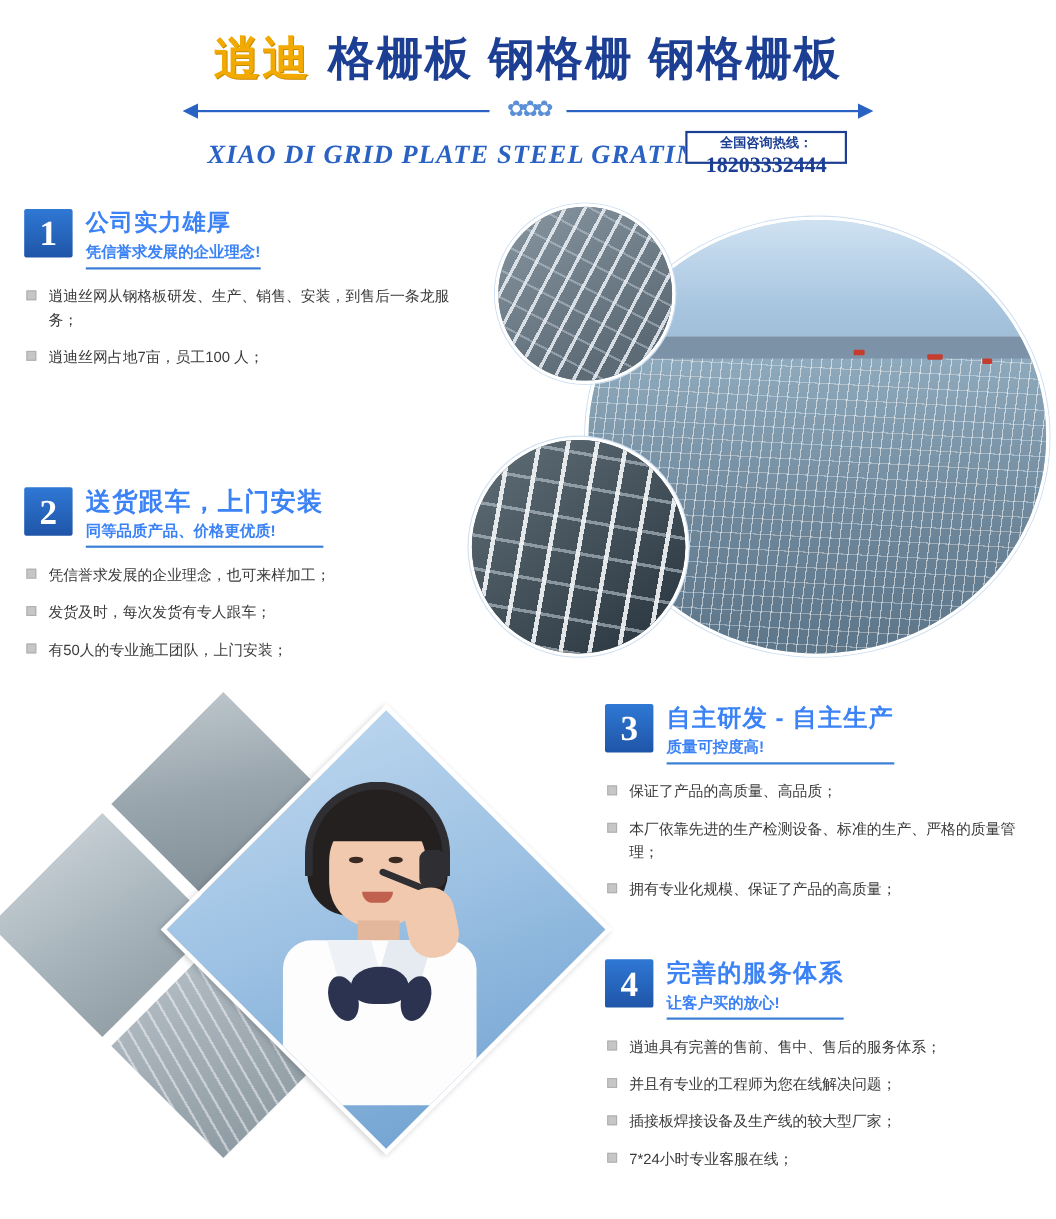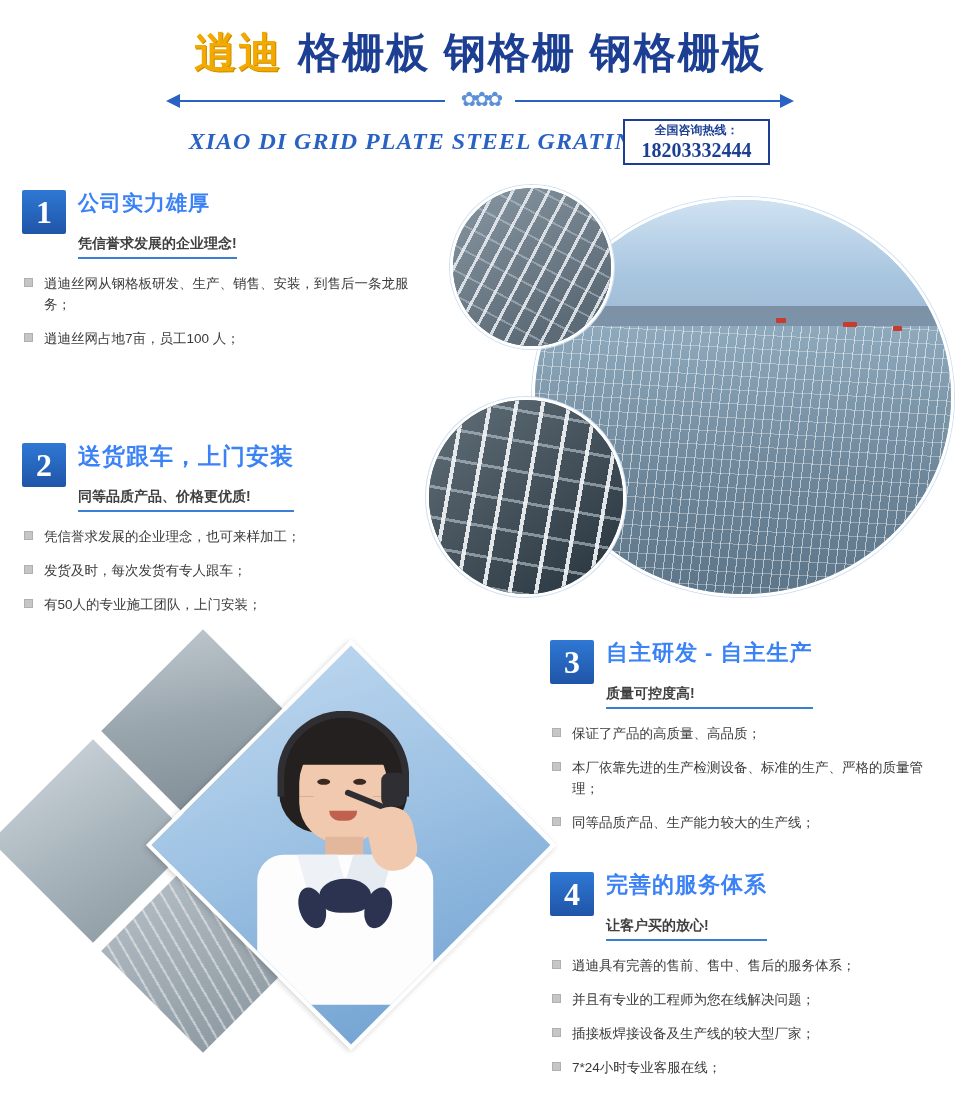--- a/index.html
+++ b/index.html
@@ -90,21 +90,21 @@
     font-size: 24px;
     letter-spacing: 1px;
     line-height: 44px;
     padding-right: 120px;
   }
   .hotline-box {
     position: absolute;
     right: 190px;
     top: 0px;
     width: 147px;
-    height: 46px;
+    height: 30px;
     border: 2px solid #1c3f94;
     background: #ffffff;
     text-align: center;
     padding-top: 2px;
   }
   .hotline-label {
     font-size: 12px;
     color: #1c3f94;
     font-weight: bold;
     line-height: 15px;
@@ -138,25 +138,25 @@
   }
   .head-text { padding-top: 0px; }
   .head-title {
     color: #3b82f6;
     font-size: 22px;
     font-weight: bold;
     line-height: 26px;
     letter-spacing: 1px;
   }
   .head-sub {
-    color: #404040;
+    color: #3b82f6;
     font-size: 14px;
     font-weight: bold;
     line-height: 22px;
-    margin-top: 16px;
+    margin-top: 2px;
     border-bottom: none;
   }
   .head-underline {
     height: 2px;
     background: #3a7fd5;
     margin-top: 3px;
     width: 100%;
   }
   .bullets {
     list-style: none;
@@ -459,21 +459,21 @@
     <div class="num-badge">3</div>
     <div class="head-text">
       <div class="head-title">自主研发 - 自主生产</div>
       <div class="head-sub">质量可控度高!</div>
       <div class="head-underline"></div>
     </div>
   </div>
   <ul class="bullets">
     <li><span class="sq"></span><span>保证了产品的高质量、高品质；</span></li>
     <li><span class="sq"></span><span>本厂依靠先进的生产检测设备、标准的生产、严格的质量管理；</span></li>
-    <li><span class="sq"></span><span>同等品质产品、生产能力较大的生产线；</span></li>
+    <li><span class="sq"></span><span>拥有专业化规模、保证了产品的高质量；</span></li>
   </ul>
 </div>
 
 <div class="block4">
   <div class="sec-head">
     <div class="num-badge">4</div>
     <div class="head-text">
       <div class="head-title">完善的服务体系</div>
       <div class="head-sub">让客户买的放心!</div>
       <div class="head-underline"></div>

